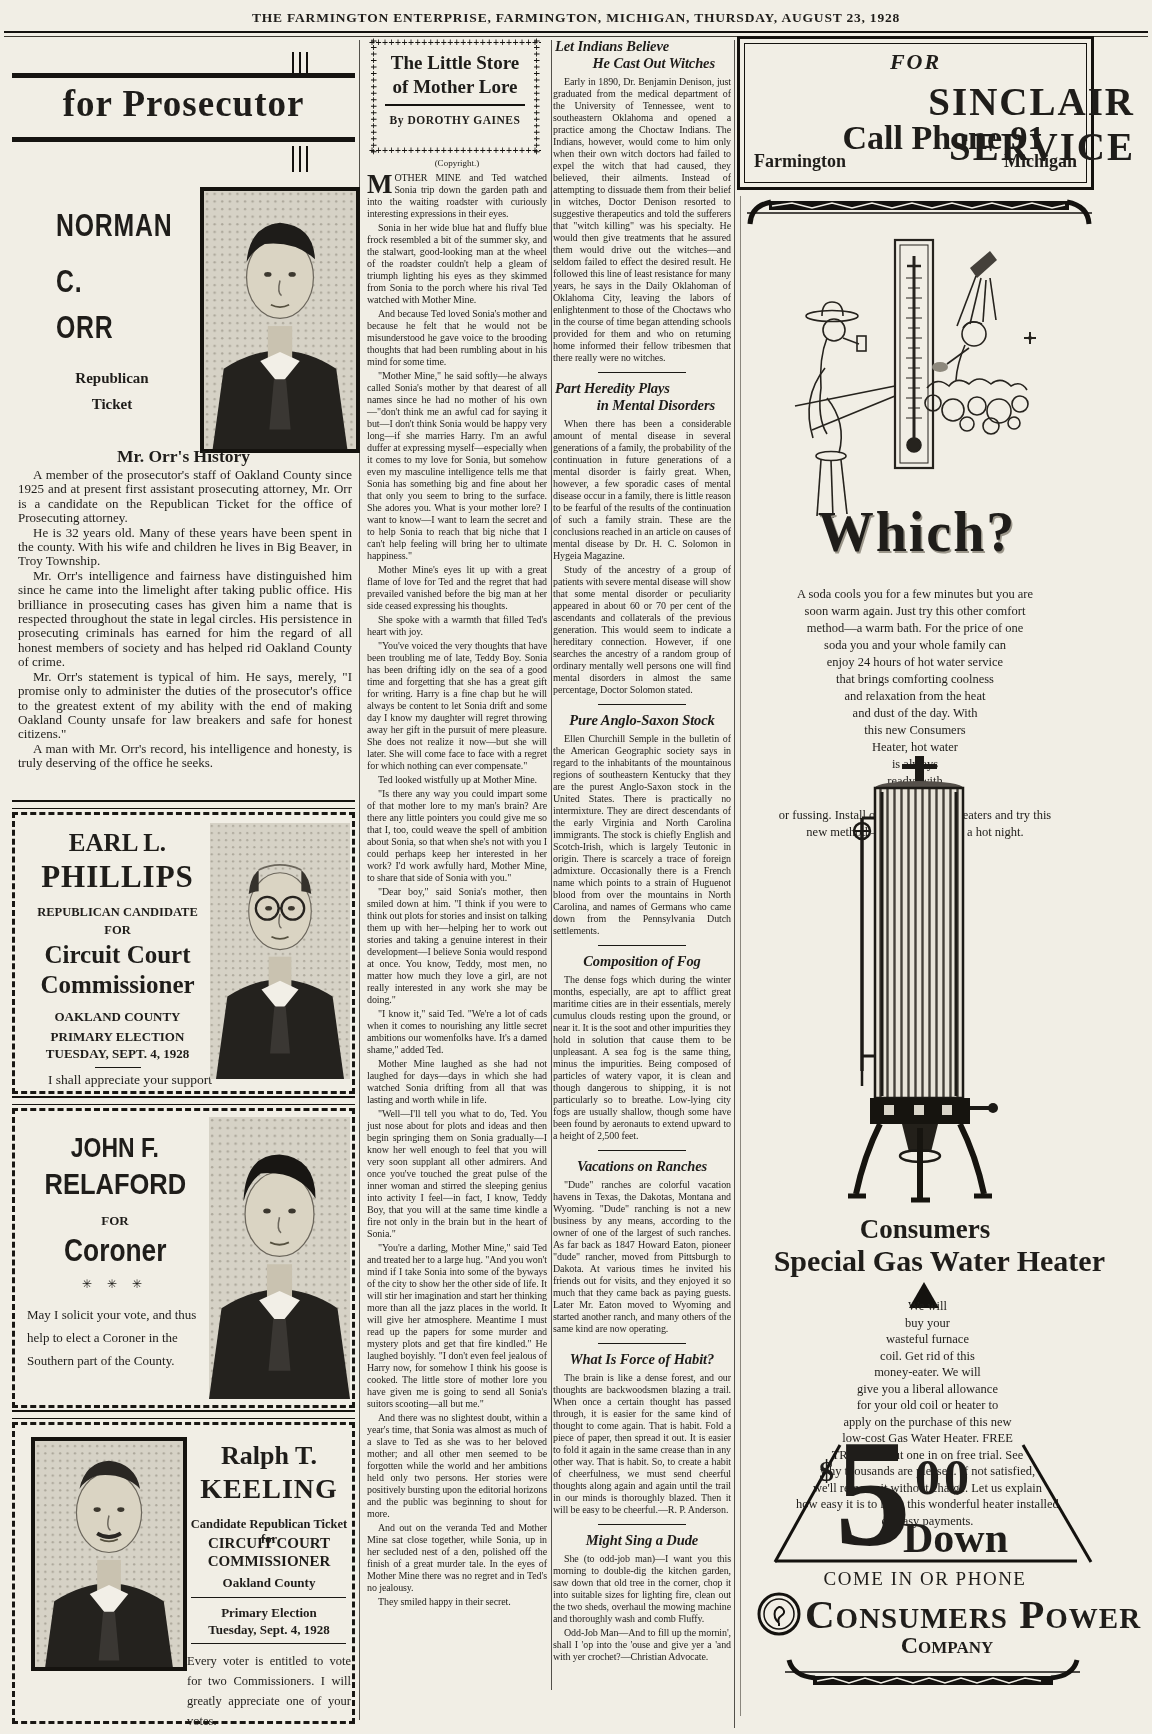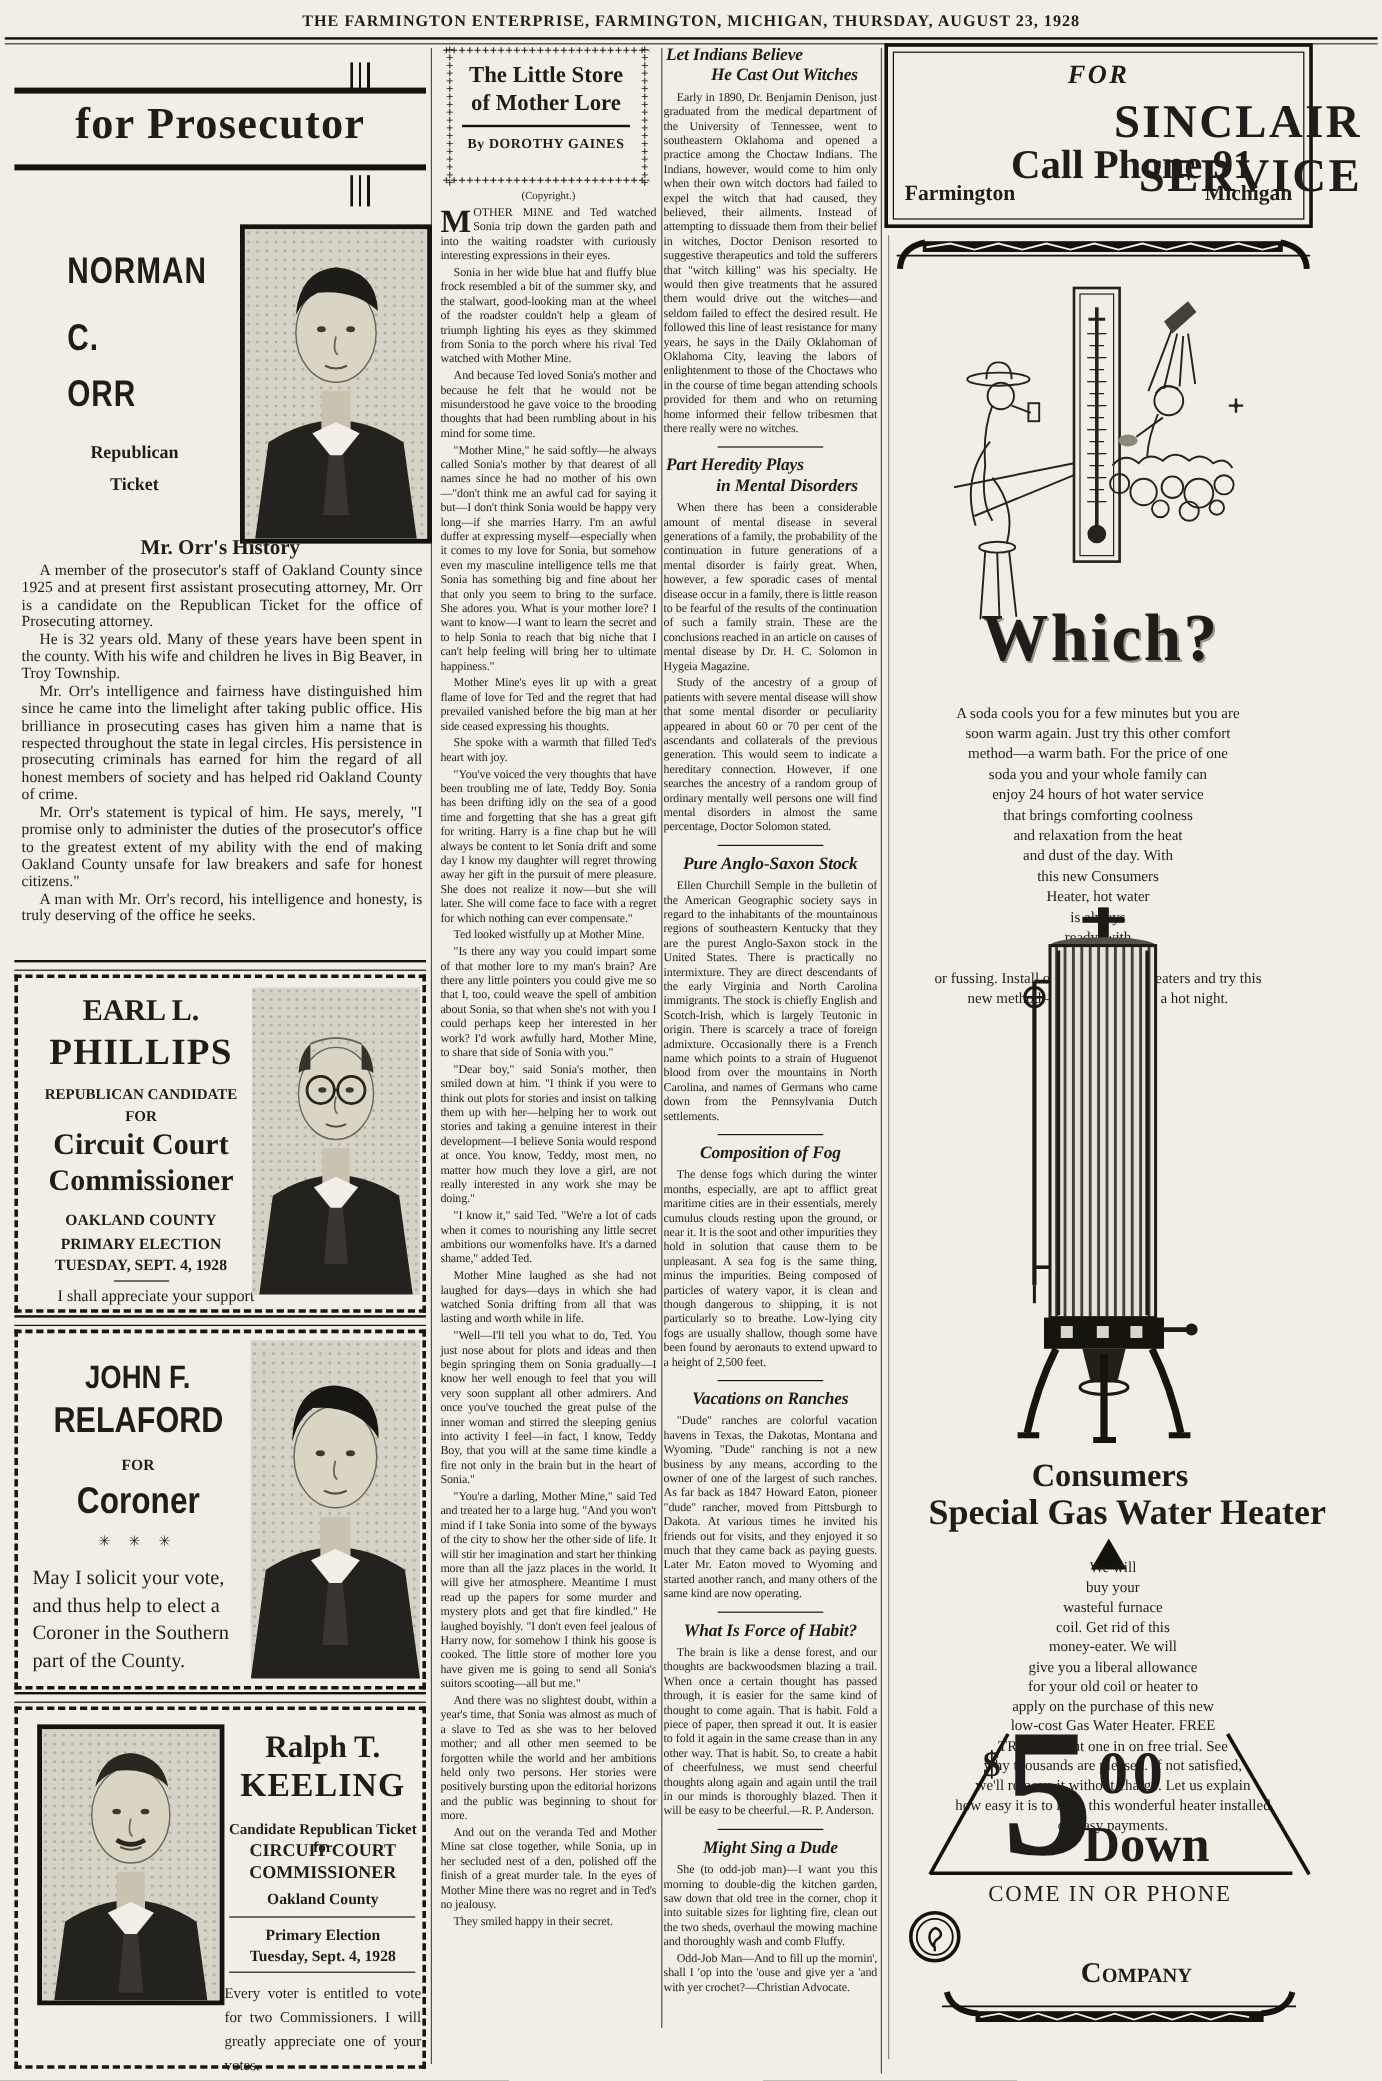--- a/index.html
+++ b/index.html
@@ -221,21 +221,21 @@
     </div>
 
     <div class="hrule2" style="top:1056px"></div>
 
     <div class="polbox" style="top:1068px;height:294px">
       <div class="pb-center" style="left:0;top:22px;width:200px;font-size:27px"><span class="condc" data-bind="relaford.name1">JOHN F.</span></div>
       <div class="pb-center" style="left:0;top:56px;width:200px;font-size:30px"><span class="condc" data-bind="relaford.name2">RELAFORD</span></div>
       <div class="pb-center" style="left:0;top:102px;width:200px;font-size:13px;font-weight:bold" data-bind="relaford.for_word">FOR</div>
       <div class="pb-center" style="left:0;top:122px;width:200px;font-size:31px"><span class="condc" data-bind="relaford.office">Coroner</span></div>
       <div class="pb-center" style="left:0;top:166px;width:200px;font-size:12px;letter-spacing:6px" data-bind="relaford.ornament">✳   ✳   ✳</div>
-      <div style="position:absolute;left:12px;top:192px;width:182px;font-size:17px;line-height:23px;text-align:left" data-bind="relaford.tagline">May I solicit your vote, and thus help to elect a Coroner in the Southern part of the County.</div>
+      <div style="position:absolute;left:12px;top:192px;width:182px;font-size:13px;line-height:23px;text-align:left" data-bind="relaford.tagline">May I solicit your vote, and thus help to elect a Coroner in the Southern part of the County.</div>
       <div class="portrait" style="right:2px;top:6px;width:141px;height:282px">
         <svg width="100%" height="100%" viewBox="0 0 100 180" preserveAspectRatio="xMidYMid slice">
           <use href="#face-base"></use>
           <path d="M27,54 Q28,24 50,24 Q73,26 73,52 Q62,34 38,36 Q30,42 27,54" fill="#181613"></path>
         </svg>
       </div>
     </div>
 
     <div class="hrule2" style="top:1370px"></div>
 
@@ -501,20 +501,21 @@
       </div>
 
       <div class="cta" data-bind="consumers.cta">COME IN OR PHONE</div>
 
       <div class="company">
         <svg width="44" height="44" viewBox="0 0 44 44" style="flex:0 0 auto;margin-right:4px">
           <circle cx="22" cy="22" r="20" fill="none" stroke="#14120f" stroke-width="3"></circle>
           <circle cx="22" cy="22" r="15" fill="none" stroke="#14120f" stroke-width="1.5"></circle>
           <path d="M22,31 Q16,26 18,19 Q22,12 26,17 Q29,21 24,24 Q20,27 22,31 M22,31 L22,34" fill="none" stroke="#14120f" stroke-width="2"></path>
         </svg>
+        <span class="co-name" data-bind="consumers.company1">Consumers Power</span>
       </div>
       <div class="co-2" data-bind="consumers.company2">Company</div>
 
       <svg class="deco" style="left:48px;top:1622px" width="295" height="38" viewBox="0 0 295 38">
         <line x1="0" y1="14" x2="295" y2="14" stroke="#14120f" stroke-width="1.4"></line>
         <rect x="28" y="18" width="240" height="9" fill="#14120f"></rect>
         <polyline points="32,23 48,20 64,25 80,20 96,25 112,20 128,25 144,20 160,25 176,20 192,25 208,20 224,25 240,20 256,23" fill="none" stroke="#f1eee5" stroke-width="1.5"></polyline>
         <path d="M30,20 Q8,18 4,2" fill="none" stroke="#14120f" stroke-width="5"></path>
         <path d="M266,20 Q288,18 292,2" fill="none" stroke="#14120f" stroke-width="5"></path>
       </svg>

